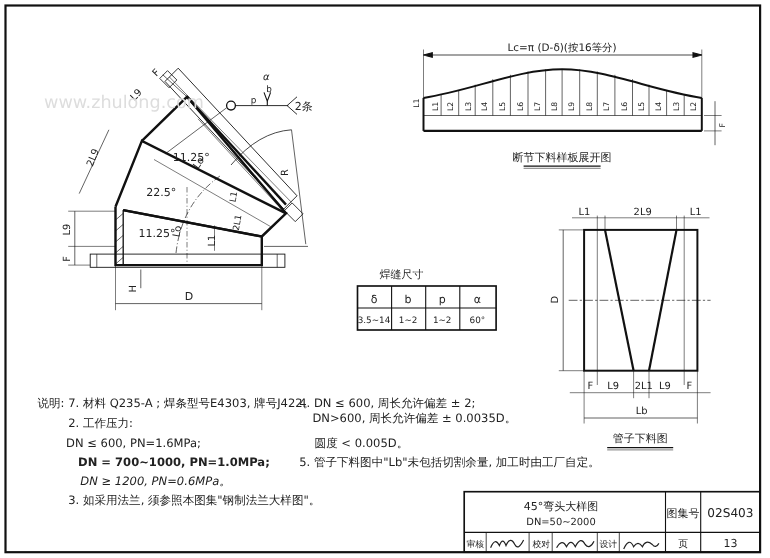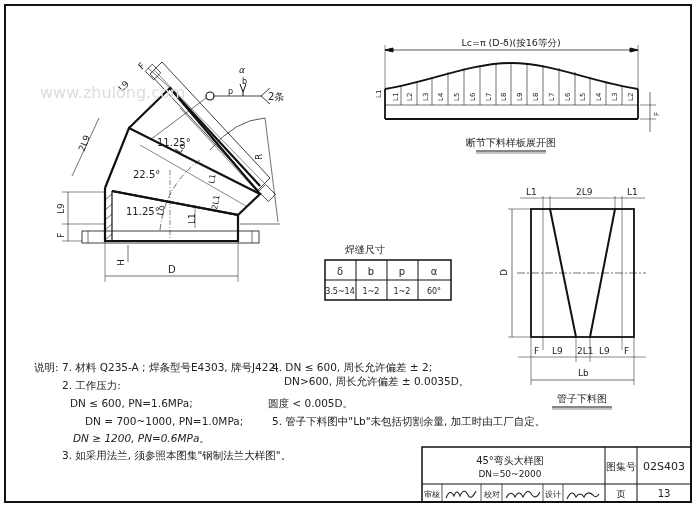--- a/index.html
+++ b/index.html
@@ -233,20 +233,20 @@
   <g stroke="#222" fill="none" stroke-width="1.1">
     <path d="M446 498 q4 -10 8 -2 q3 -8 6 0 q4 -9 8 -1 q3 6 8 -4"></path>
     <path d="M506 498 q5 -9 9 -1 q4 -8 8 0 q5 -10 9 -2 q4 5 8 -3"></path>
     <path d="M567 499 q5 -11 9 -2 q4 -6 8 0 q3 -7 9 -2 q3 4 6 -1"></path>
   </g>
 </svg>
 
 <div class="note" style="left:34px;top:350px;">说明:</div>
 <div class="note" style="left:62px;top:350px;">7. 材料 Q235-A ; 焊条型号E4303, 牌号J422。</div>
 <div class="note" style="left:62px;top:368px;">2. 工作压力:</div>
-<div class="note" style="left:70px;top:386px;">DN ≤ 600, PN=1.6MPa;</div>
-<div class="note" style="left:85px;top:404px;">DN = 700~1000, PN=1.0MPa;</div>
+<div class="note" style="left:60px;top:386px;">DN ≤ 600, PN=1.6MPa;</div>
+<div class="note" style="left:71px;top:404px;font-weight:bold;">DN = 700~1000, PN=1.0MPa;</div>
 <div class="note" style="left:73px;top:421px;font-style:italic;">DN ≥ 1200, PN=0.6MPa。</div>
 <div class="note" style="left:62px;top:438px;">3. 如采用法兰, 须参照本图集"钢制法兰大样图"。</div>
 <div class="note" style="left:272px;top:350px;">4. DN ≤ 600, 周长允许偏差  ± 2;</div>
 <div class="note" style="left:284px;top:364px;">DN&gt;600, 周长允许偏差 ± 0.0035D。</div>
-<div class="note" style="left:268px;top:386px;">圆度 &lt; 0.005D。</div>
+<div class="note" style="left:286px;top:386px;">圆度 &lt; 0.005D。</div>
 <div class="note" style="left:272px;top:404px;">5. 管子下料图中"Lb"未包括切割余量, 加工时由工厂自定。</div>
 
 </body></html>

